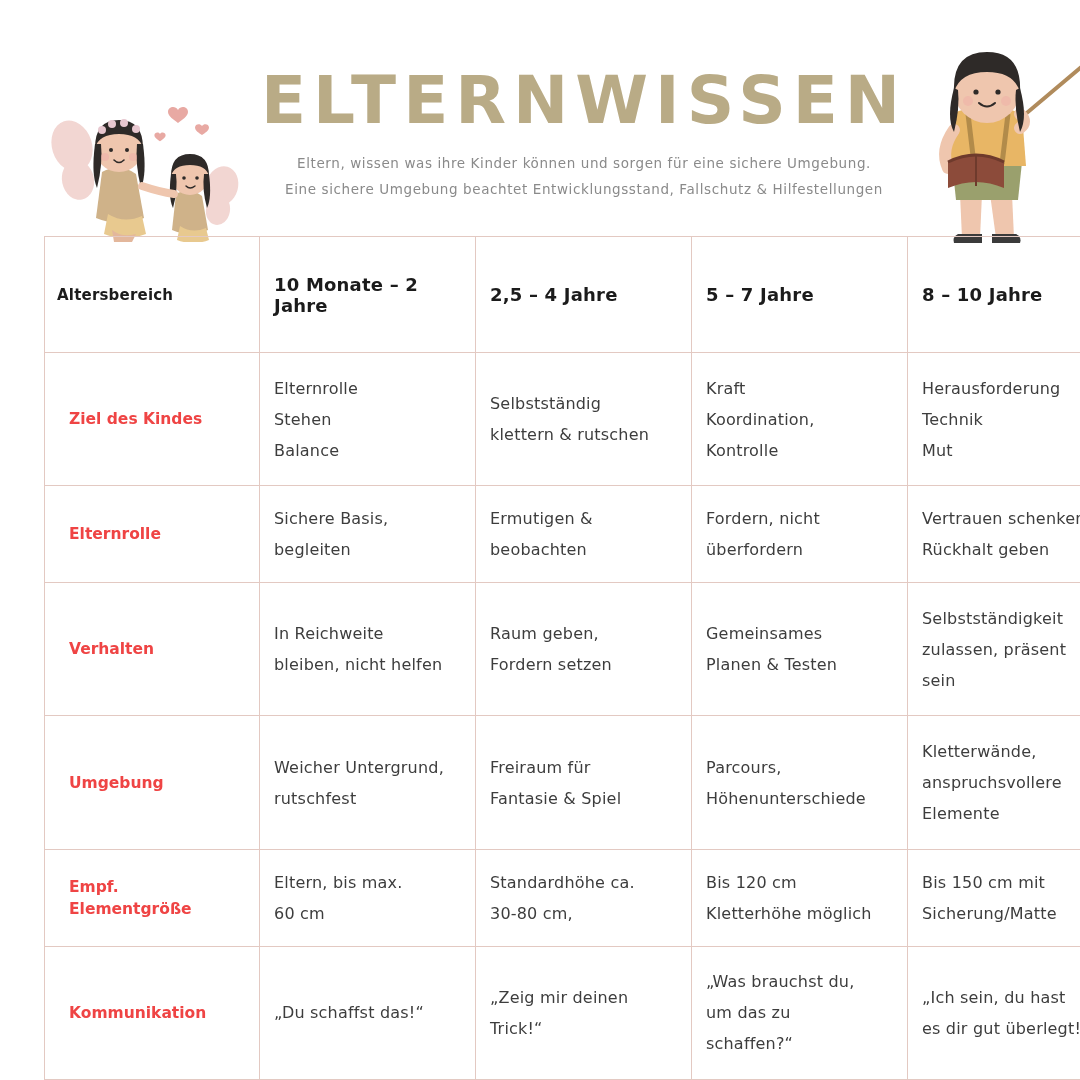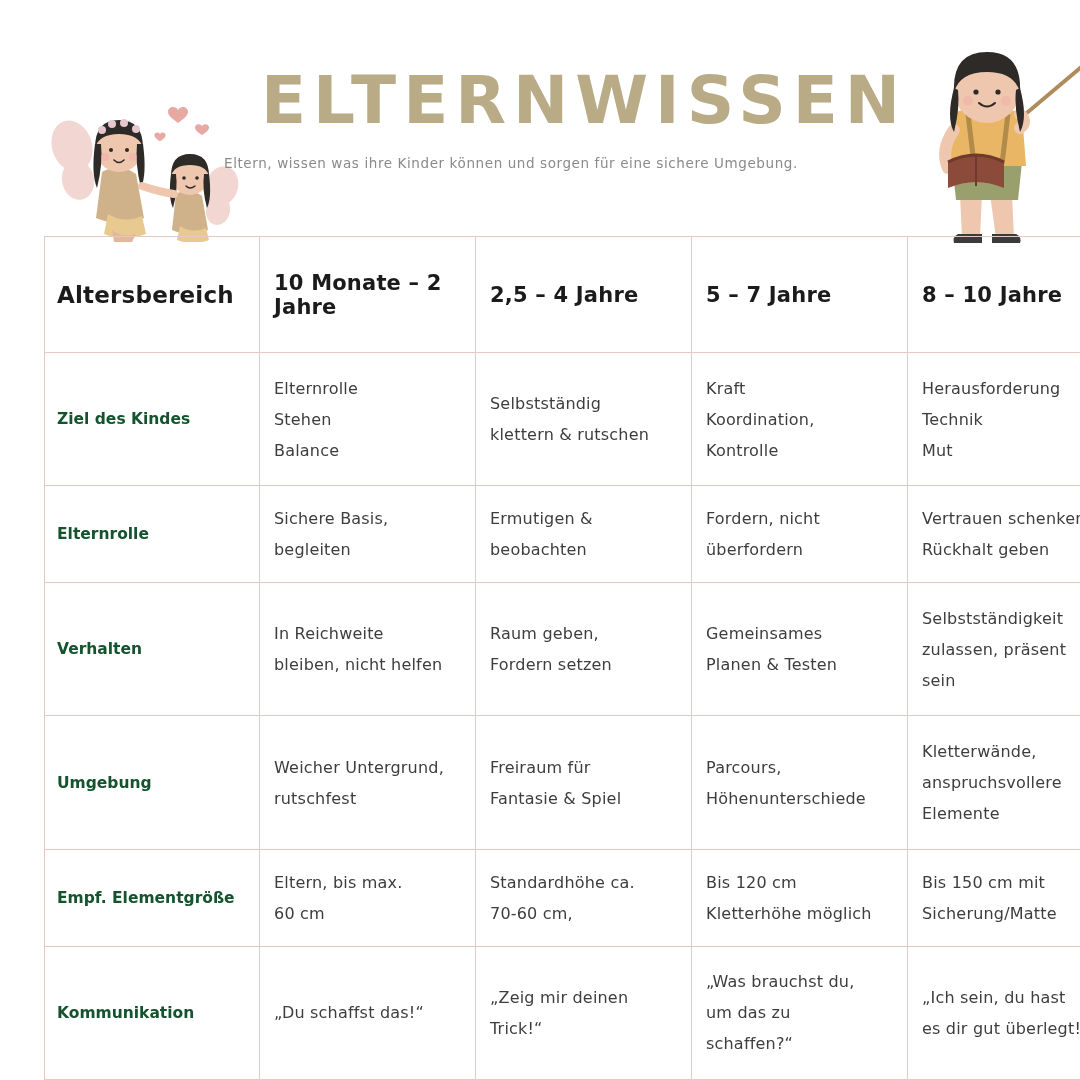--- a/index.html
+++ b/index.html
@@ -28,21 +28,21 @@
     text-align: center;
     font-family: "DejaVu Sans", sans-serif;
     font-weight: 700;
     font-size: 66px;
     letter-spacing: 7px;
     color: #b9ab86;
   }
   .subtitle {
     position: absolute;
     top: 150px; left: 180px; right: 180px;
-    text-align: left;
+    text-align: center;
     color: #8a8a8a;
     font-size: 13.5px;
     line-height: 26px;
     letter-spacing: 0.6px;
   }
   .subtitle div { white-space: nowrap; }
 
   
   .illus { position: absolute; }
   .illus-left  { left: 6px;  top: 82px;  width: 208px; height: 160px; }
@@ -68,32 +68,32 @@
     padding: 10px 14px;
   }
   .col-label { width: 215px; }
   .col-a { width: 216px; }
   .col-b { width: 216px; }
   .col-c { width: 216px; }
   .col-d { width: 217px; }
 
   thead th {
     height: 116px;
-    font-size: 21px;
+    font-size: 18px;
     font-weight: 700;
     color: #1b1b1b;
     letter-spacing: 0.2px;
   }
-  thead th.row-head { font-size: 23px; padding-left: 12px; }
+  thead th.row-head { font-size: 15px; padding-left: 12px; }
 
   tbody th.row-head {
     font-size: 15.5px;
     font-weight: 700;
-    color: #14532d;
-    padding-left: 12px;
+    color: #ef4444;
+    padding-left: 24px;
     line-height: 22px;
   }
   tbody td {
     font-size: 16px;
     color: #3d3d3d;
     line-height: 31px;
     letter-spacing: 0.2px;
   }
   tbody td .ln { display: block; }
 </style>
@@ -156,20 +156,21 @@
       <circle cx="147" cy="96" r="1.8" fill="#2e2a28"></circle>
       <path d="M136 104 q4 4 9 0" stroke="#2e2a28" stroke-width="1.4" fill="none" stroke-linecap="round"></path>
 
       <path d="M92 104 q18 6 32 8" stroke="#efc6ae" stroke-width="8" fill="none" stroke-linecap="round"></path>
     </svg>
 
     <div class="title">ELTERNWISSEN</div>
 
     <div class="subtitle">
       <div>Eltern, wissen was ihre Kinder können und sorgen für eine sichere Umgebung.</div>
+      <div>Eine sichere Umgebung beachtet Entwicklungsstand, Fallschutz &amp; Hilfestellungen</div>
     </div>
 
     <svg class="illus illus-right" viewBox="0 0 210 205" aria-hidden="true">
 
       <line x1="118" y1="78" x2="206" y2="4" stroke="#b08b5c" stroke-width="4" stroke-linecap="round"></line>
 
       <path d="M62 150 h22 l-2 44 h-18z" fill="#efc6ae"></path>
       <path d="M92 150 h22 l2 44 h-18z" fill="#efc6ae"></path>
 
       <path d="M60 190 h24 v9 h-28 q-2-6 4-9z" fill="#3b3b3b"></path>
@@ -308,21 +309,21 @@
         </tr>
 
         <tr>
           <th class="row-head">Empf. Elementgröße</th>
           <td>
             <span class="ln">Eltern, bis max.</span>
             <span class="ln">60 cm</span>
           </td>
           <td>
             <span class="ln">Standardhöhe ca.</span>
-            <span class="ln">70-60 cm,</span>
+            <span class="ln">30-80 cm,</span>
           </td>
           <td>
             <span class="ln">Bis 120 cm</span>
             <span class="ln">Kletterhöhe möglich</span>
           </td>
           <td>
             <span class="ln">Bis 150 cm mit</span>
             <span class="ln">Sicherung/Matte</span>
           </td>
         </tr>

